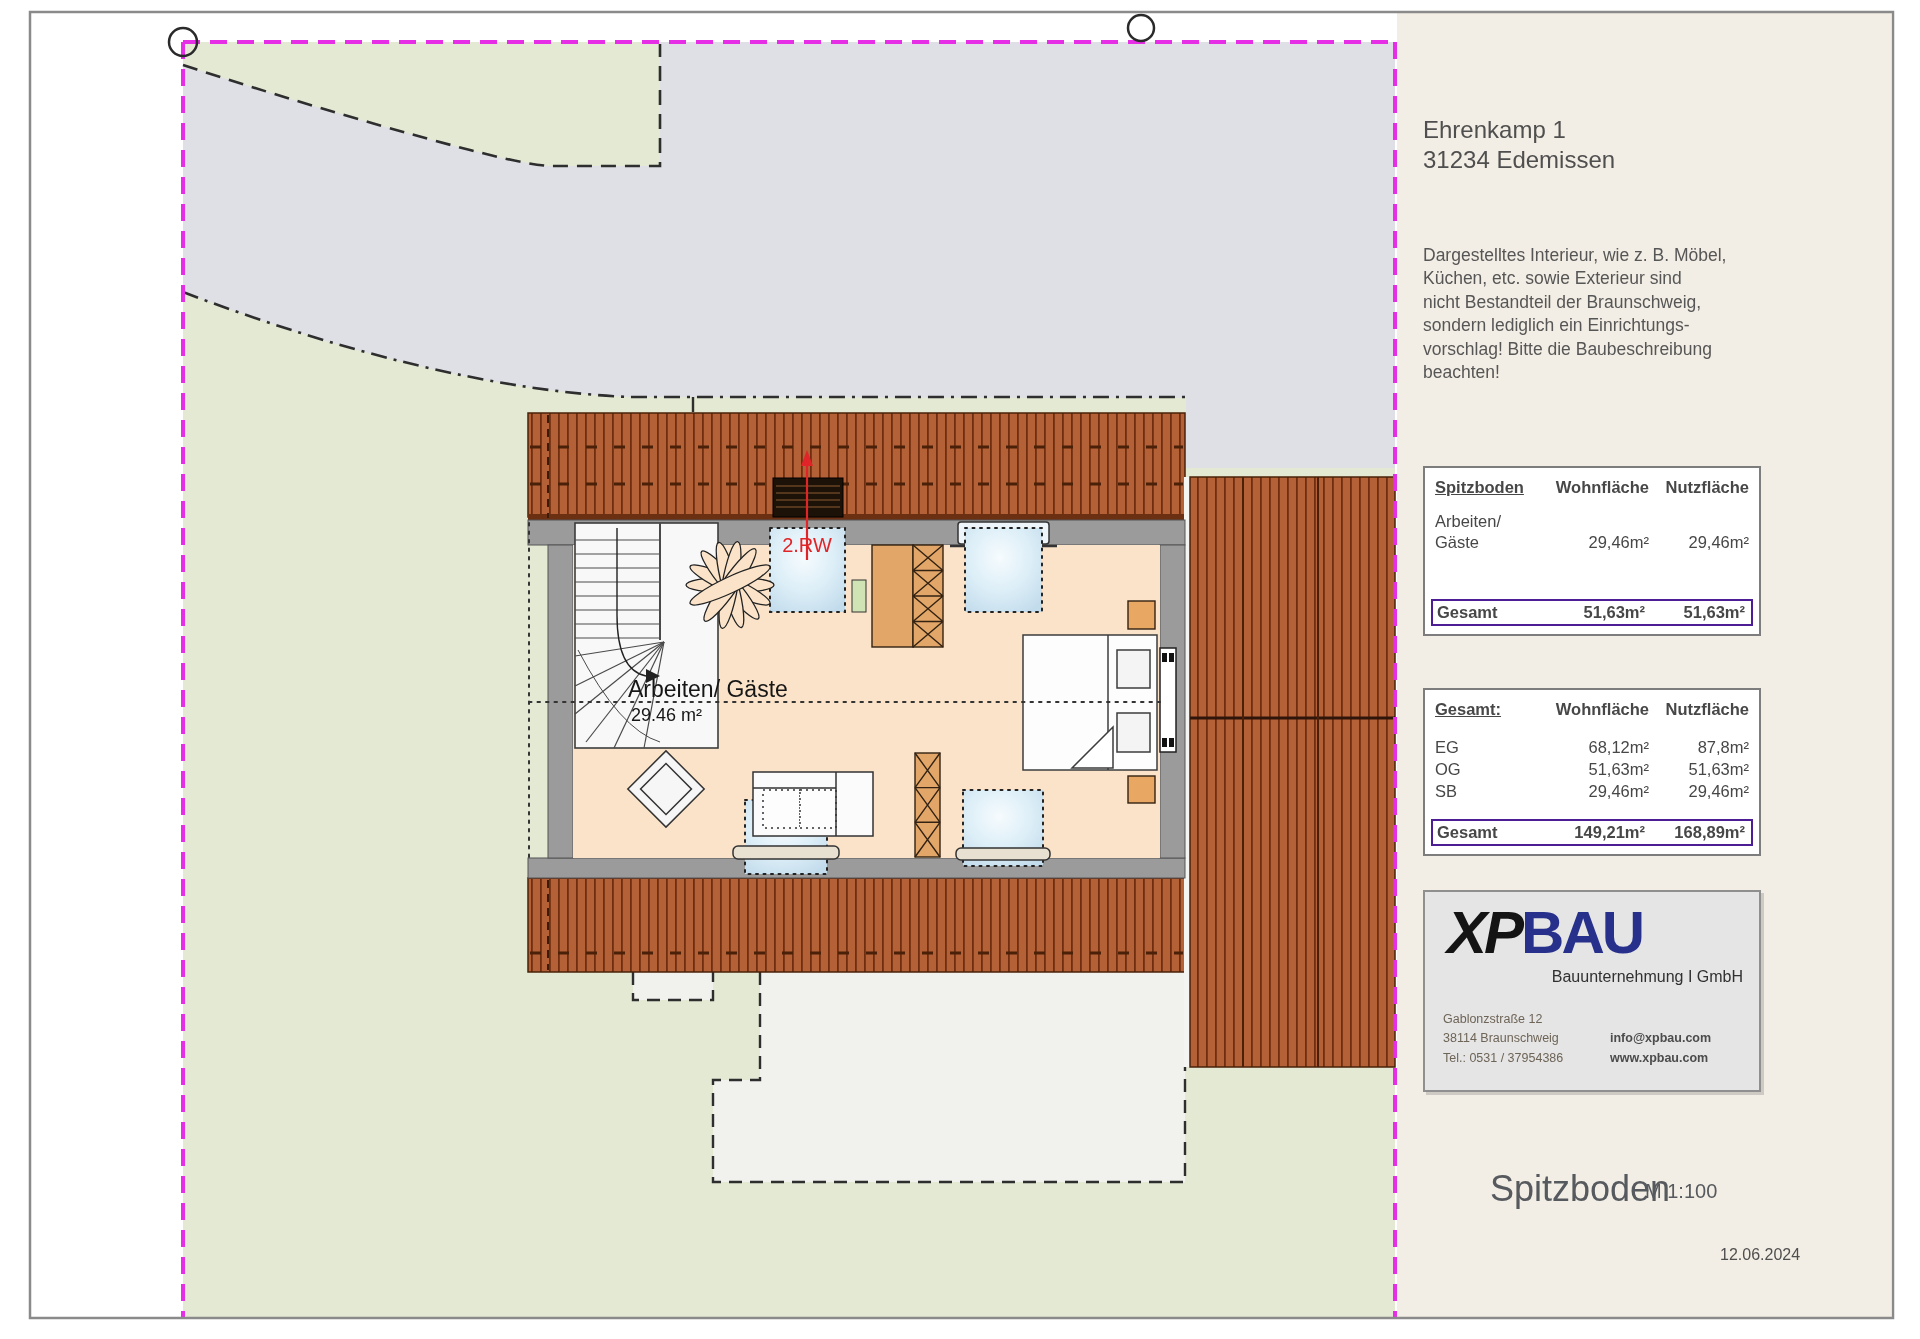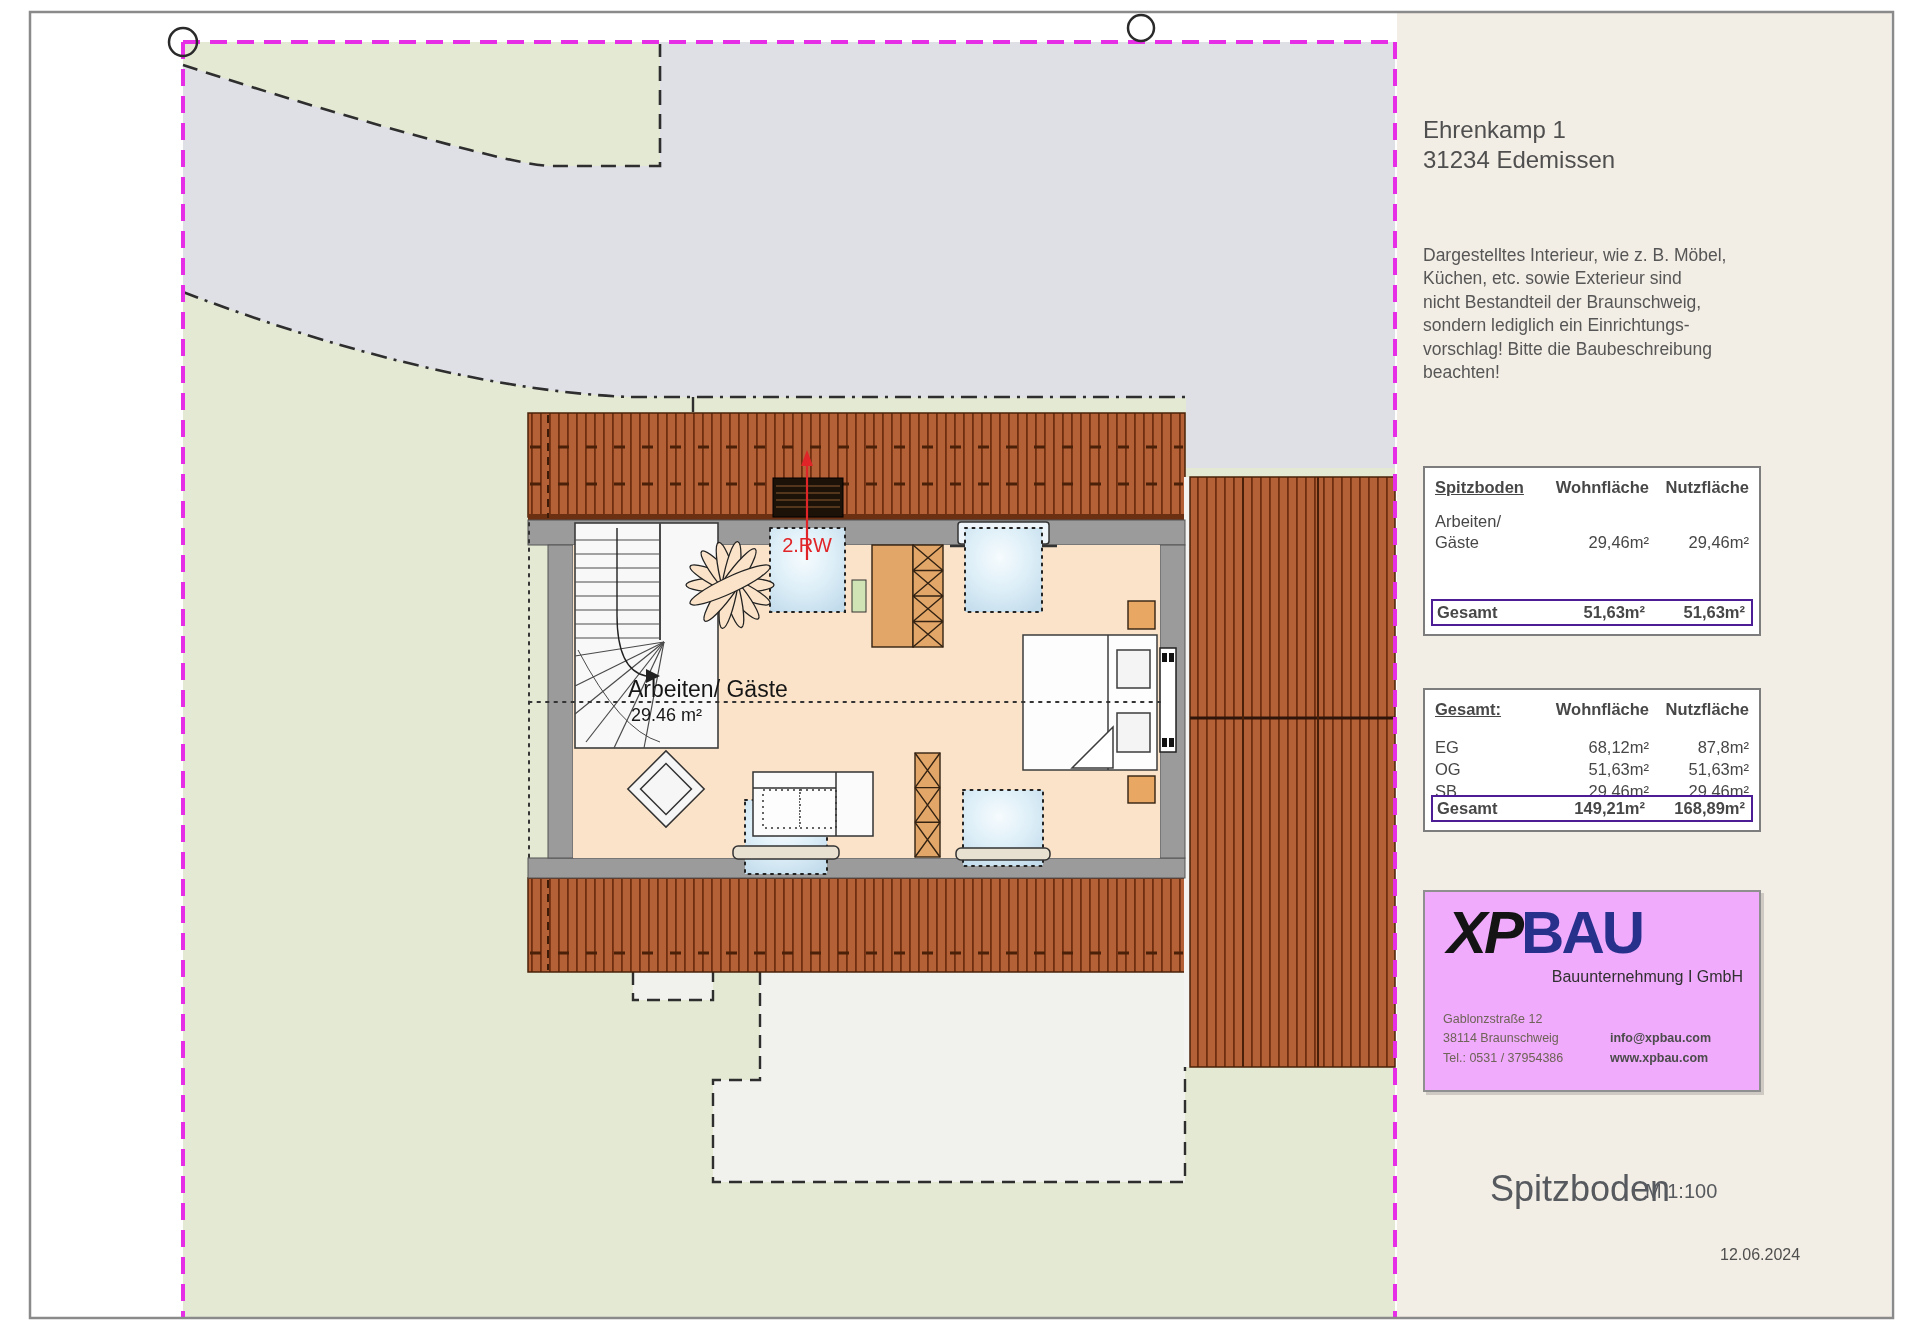--- a/index.html
+++ b/index.html
@@ -8,36 +8,36 @@
   #scene{position:absolute;left:0;top:0;}
   .abs{position:absolute;}
   
   .proj-title{left:1421px;top:68px;font-size:36px;font-weight:bold;color:#4f4f4f;letter-spacing:.5px;}
   .proj-addr1{left:1423px;top:116px;font-size:24px;color:#4f4f4f;}
   .proj-addr2{left:1423px;top:146px;font-size:24px;color:#4f4f4f;}
   .disclaimer{left:1423px;top:244px;font-size:17.5px;line-height:1.34;color:#565656;}
   .tbl{left:1423px;width:338px;background:#fff;border:2px solid #7d7d7d;
        padding:10px 10px 12px 10px;box-sizing:border-box;color:#474747;font-size:16.5px;}
   .tbl-1{top:466px;height:170px;}
-  .tbl-2{top:688px;height:144px;}
+  .tbl-2{top:688px;height:168px;}
   .trow{display:flex;align-items:baseline;}
   .c-lab{width:96px;}
   .c-w{width:118px;text-align:right;}
   .c-n{width:100px;text-align:right;}
   .thead{font-weight:bold;}
   .thead .c-lab{text-decoration:underline;}
   .tbody{margin-top:14px;line-height:1.3;}
   .tbody2{margin-top:18px;line-height:1.32;}
   .total-bar{position:absolute;left:6px;right:6px;bottom:8px;border:2px solid #4c1d95;
        background:#fff;display:flex;align-items:baseline;font-weight:bold;padding:2px 4px;}
   .total-bar .c-lab{width:92px;}
   .total-bar .c-w{width:116px;text-align:right;}
   .total-bar .c-n{width:100px;text-align:right;}
   
-  .logo-box{left:1423px;top:890px;width:338px;height:202px;background:#f0abfc;
+  .logo-box{left:1423px;top:890px;width:338px;height:202px;background:#e5e5e5;
        border:2px solid #8f8f8f;box-shadow:3px 3px 0 rgba(0,0,0,.15);box-sizing:border-box;padding-left:38px;}
   .logo-line{position:absolute;left:22px;top:6px;font-size:60px;font-weight:bold;letter-spacing:-3px;}
   .logo-x{color:#141414;font-style:italic;}
   .logo-bau{color:#27318c;}
   .logo-sub{position:absolute;right:16px;top:76px;font-size:16px;color:#303030;}
   .logo-addr{position:absolute;left:18px;top:118px;font-size:12.5px;color:#6e6457;line-height:1.55;}
   .logo-net{position:absolute;left:185px;top:136px;font-size:12.5px;font-weight:bold;color:#4c4c4c;line-height:1.6;}
   
   .sheet-title{left:1490px;top:1168px;font-size:36px;color:#565a5e;}
   .sheet-scale{left:1645px;top:1180px;font-size:20px;color:#565a5e;}

